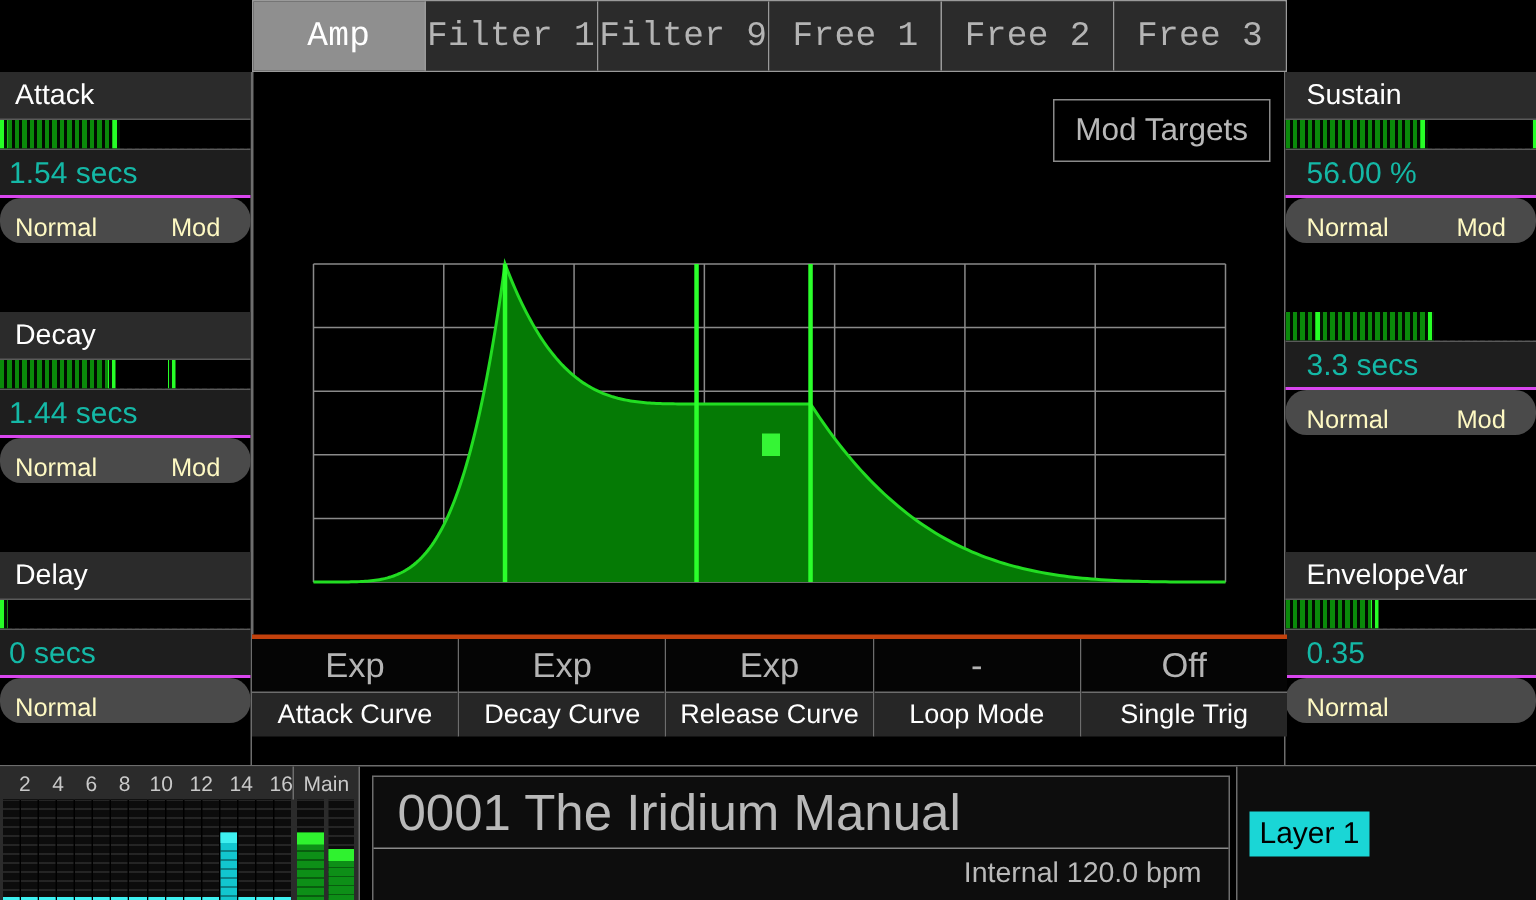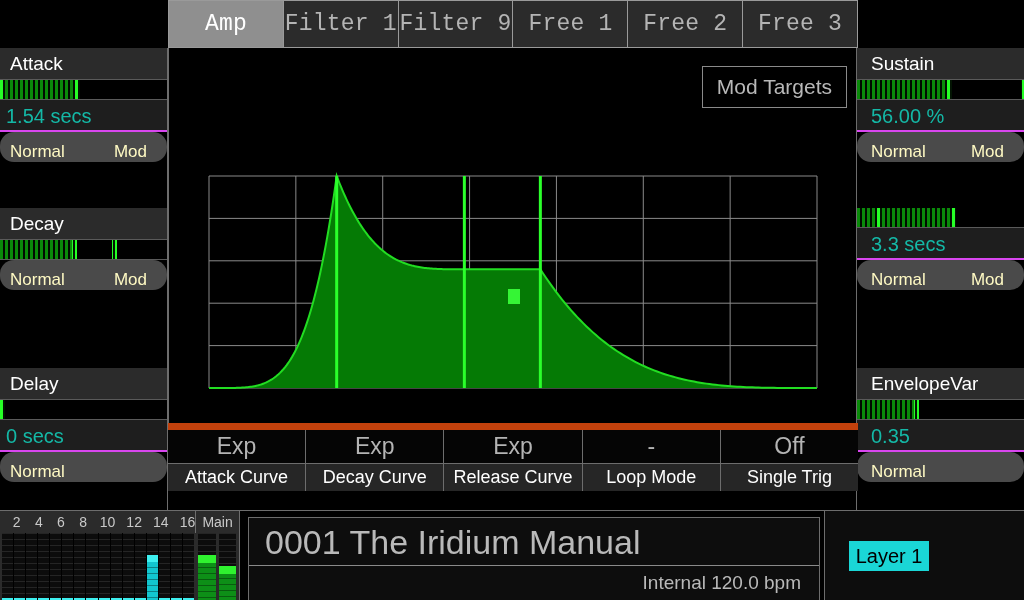--- a/index.html
+++ b/index.html
@@ -126,21 +126,21 @@
     width: 12px; height: 15px;
     background: #35f535;
     z-index: 3;
   }
 
   
   .ctrlstrip {
     position: absolute; left: 168px; top: 423px;
     width: 690px; height: 68px;
     display: flex;
-    border-top: 7px solid #c2410c;
+    border-top: 3px solid #c2410c;
   }
   .ctrl {
     flex: 1 1 0;
     display: flex; flex-direction: column;
     border-right: 1px solid #6d6d6d;
   }
   .ctrl:last-child { border-right: none; }
   .ctrl-value {
     height: 48px;
     display: flex; align-items: center; justify-content: center;
@@ -275,21 +275,21 @@
     background: #0d0d0d;
     border-left: 1px solid #6d6d6d;
   }
   .layer-btn {
     position: absolute; top: 30px;
     height: 30px;
     display: flex; align-items: center; justify-content: center;
     font-size: 20px;
   }
   .layer-btn.l1 {
-    left: 24px; width: 80px;
+    left: 8px; width: 80px;
     background: #1ad6d6; color: #000000;
   }
   .layer-btn.l2 {
     left: 108px; width: 84px;
     background: #0d0d0d; color: #6b4df5;
     border: 1px solid #6b4df5;
   }
 </style>
 </head>
 <body>
@@ -321,20 +321,21 @@
         </div>
       </div>
       <div class="param" style="top: 160px;">
         <div class="param-title">Decay</div>
         <div class="param-bar">
           <div class="bar-fill" style="width: 44%;"></div>
           <div class="bar-mark" style="left: calc(43% + 0px);"></div>
           <div class="bar-mark" style="left: calc(67% + 0px);"></div>
           <div class="bar-ticks"></div>
         </div>
+        <div class="param-value">1.44 secs</div>
         <div class="param-modes">
           <span class="m-normal">Normal</span>
           <span class="m-mod">Mod</span>
         </div>
       </div>
       <div class="param" style="top: 320px;">
         <div class="param-title">Delay</div>
         <div class="param-bar">
           <div class="bar-fill" style="width: 0%;"></div>
           <div class="bar-mark" style="left: calc(0% + 0px);"></div>

